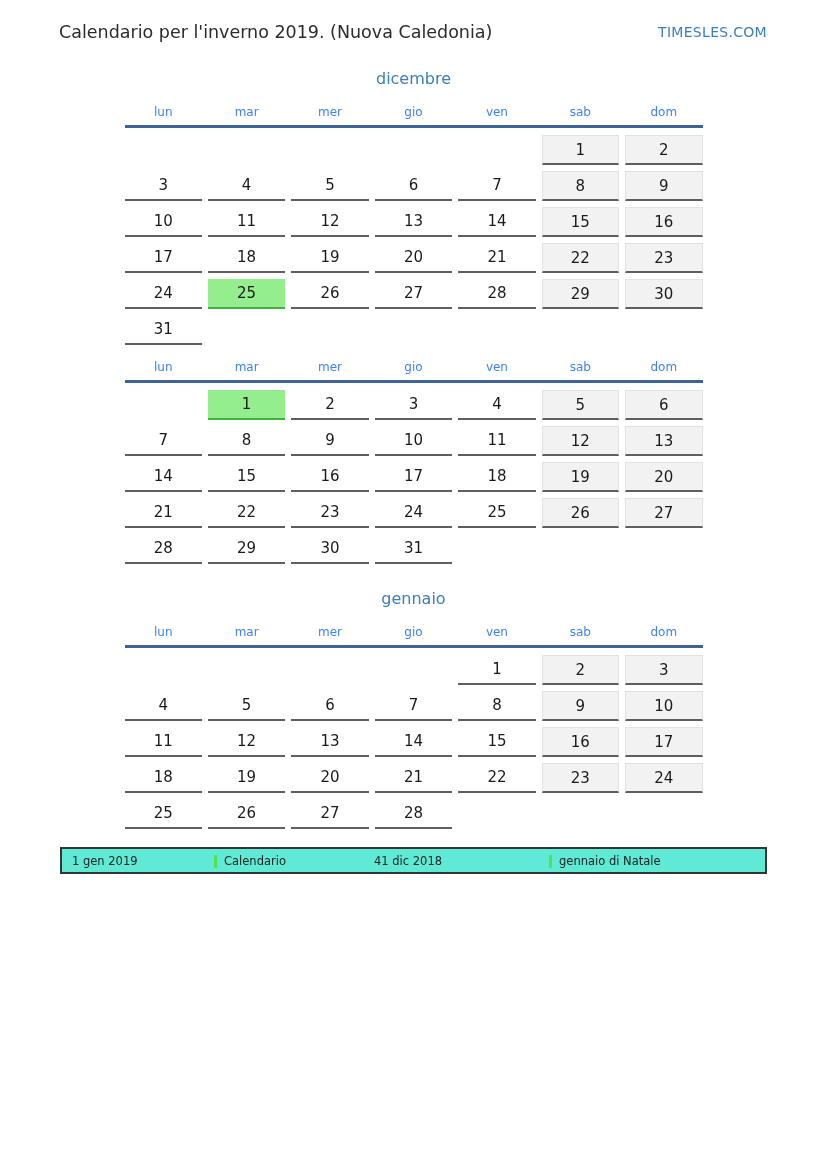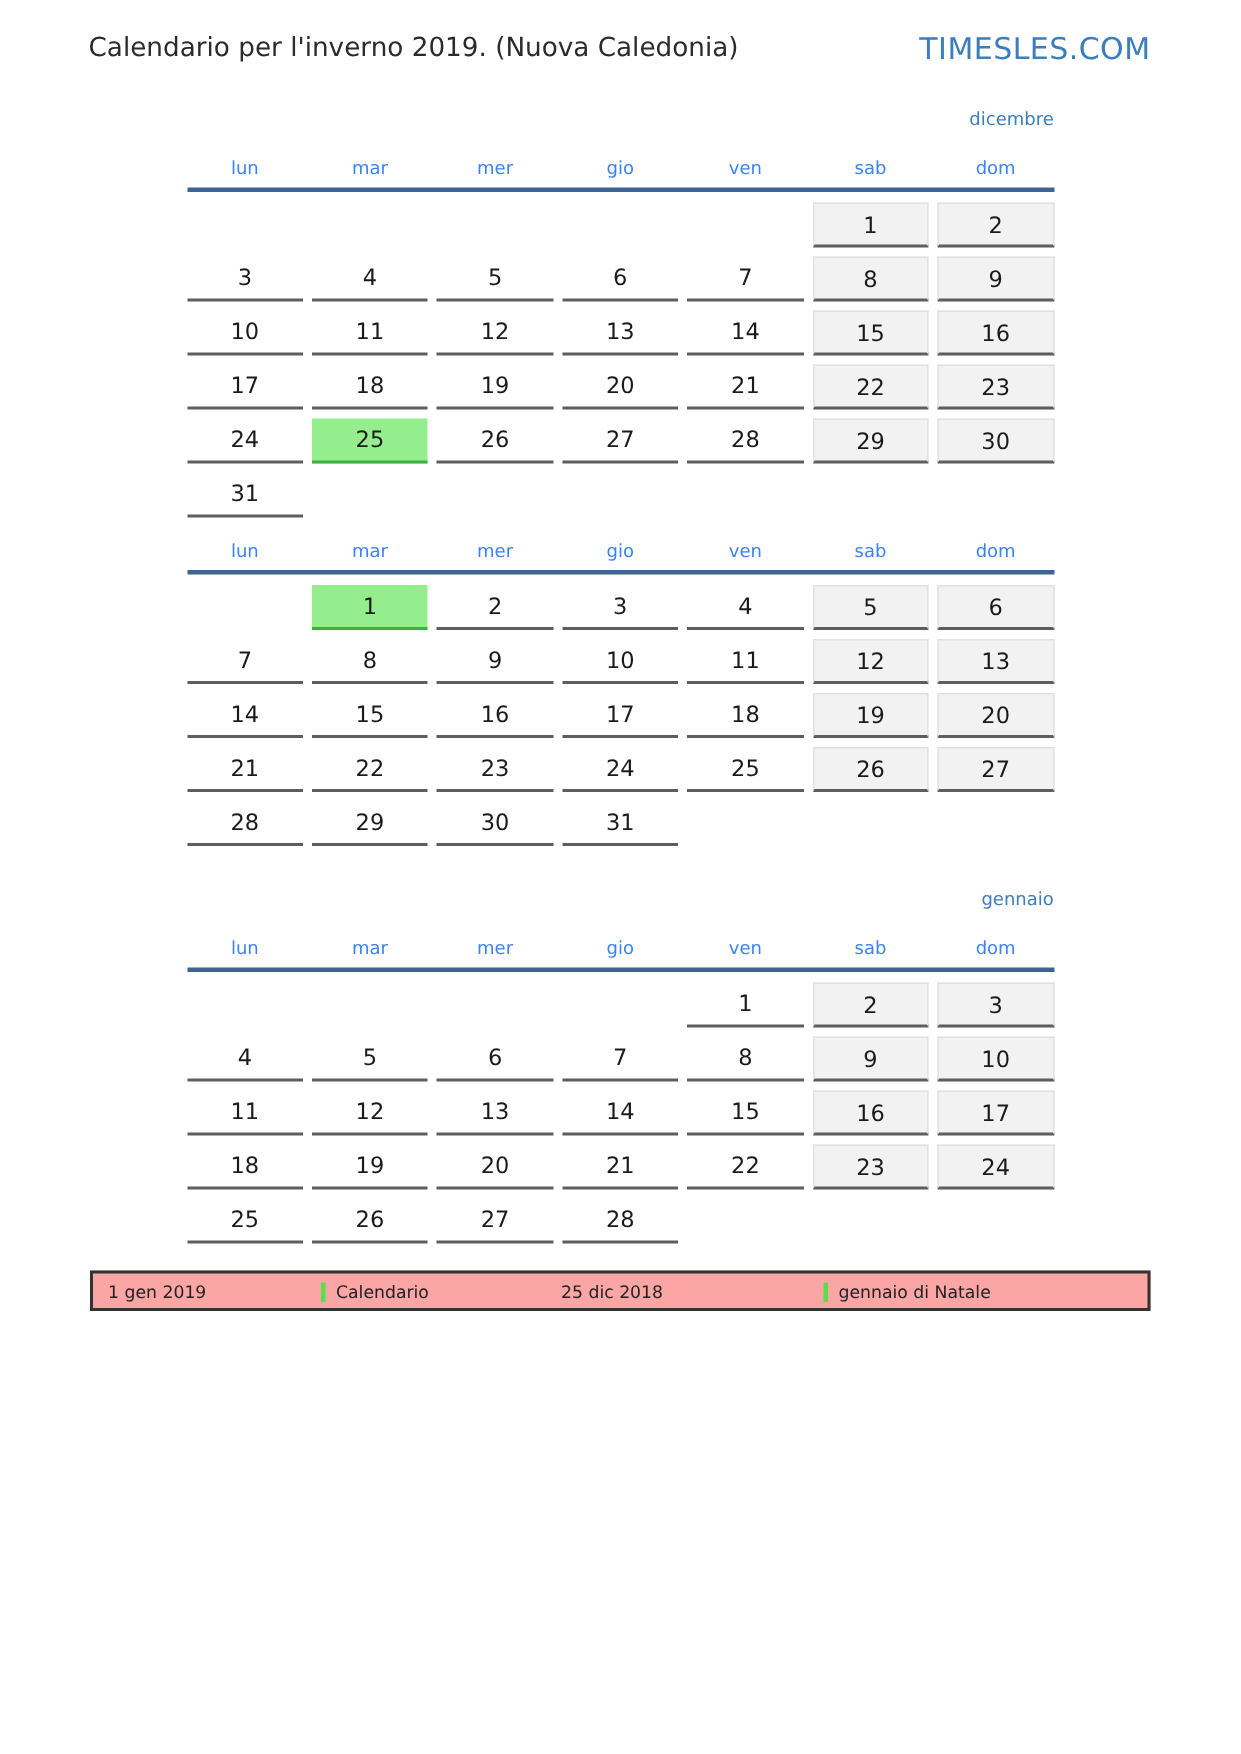--- a/index.html
+++ b/index.html
@@ -21,35 +21,35 @@
     justify-content: space-between;
     align-items: flex-start;
     padding: 20px 60px 0 59px;
   }
   .page-title {
     font-size: 17.5px;
     color: #2b2b2b;
     line-height: 24px;
   }
   .site-link {
-    font-size: 20px;
+    font-size: 14px;
     color: var(--accent-blue, #2d6fb7);
     text-decoration: none;
     letter-spacing: 0.3px;
     line-height: 24px;
   }
   
   .calendar {
     width: 578px;
     margin: 0 auto;
   }
   .month-title {
     margin: 24px 0 0 0;
-    text-align: right;
-    font-size: 12px;
+    text-align: center;
+    font-size: 16px;
     font-weight: 400;
     color: var(--accent-blue, #3b7dbd);
     line-height: 22px;
   }
   .weekday-row {
     display: grid;
     grid-template-columns: repeat(7, 1fr);
     column-gap: 6px;
     margin-top: 13px;
   }
@@ -99,21 +99,21 @@
     border: none;
     background: transparent;
   }
   
   .legend-box {
     box-sizing: border-box;
     width: 707px;
     height: 27px;
     margin: 18px auto 0 auto;
     border: 2px solid #333333;
-    background: #fca5a5;
+    background: #5eead4;
   }
   .legend-inner {
     display: flex;
     align-items: center;
     height: 100%;
     font-size: 11.5px;
     color: #222222;
   }
   .l-col-date1 { width: 152px; padding-left: 10px; box-sizing: border-box; }
   .l-col-entry1 { width: 160px; }
@@ -326,18 +326,18 @@
           <div class="day empty"></div>
           <div class="day empty"></div>
         </div>
       </div>
   </div>
 
   <div class="legend-box">
     <div class="legend-inner">
       <span class="l-col-date1">1 gen 2019</span>
       <span class="l-col-entry1"><span class="legend-marker"></span><span>Calendario</span></span>
-      <span class="l-col-date2">25 dic 2018</span>
+      <span class="l-col-date2">41 dic 2018</span>
       <span class="l-col-entry2"><span class="legend-marker"></span><span>gennaio di Natale</span></span>
     </div>
   </div>
 
 </div>
 
 </body></html>

